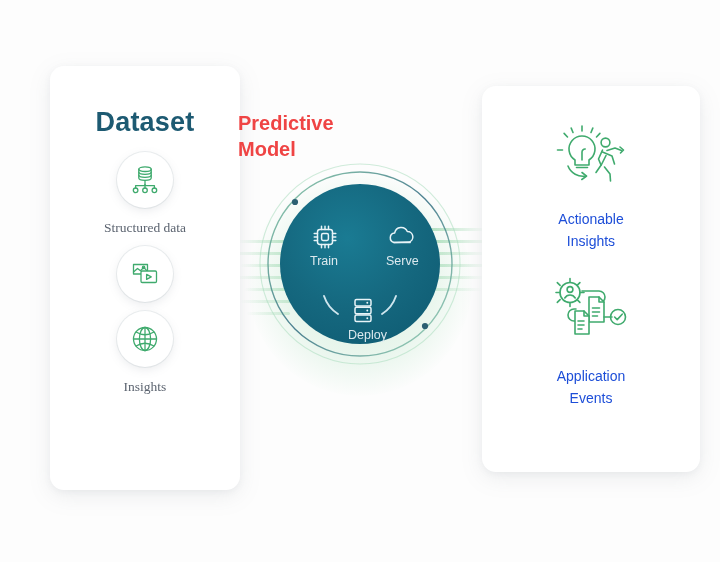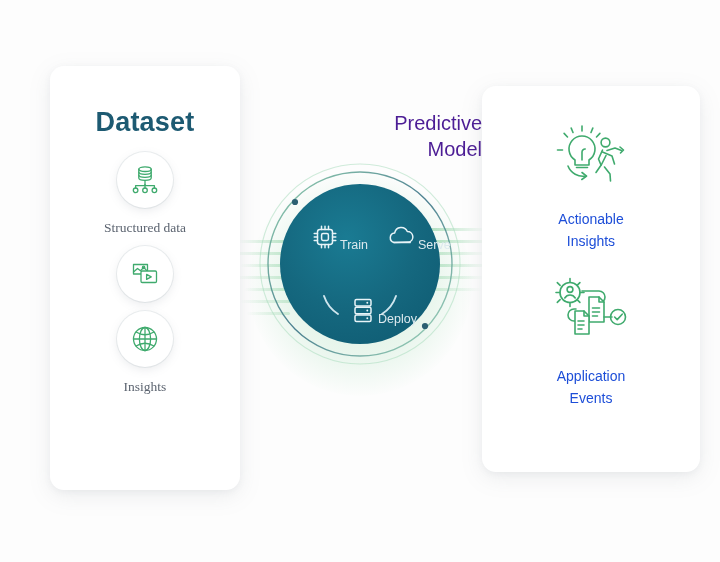--- a/index.html
+++ b/index.html
@@ -112,24 +112,24 @@
     left: 238px;
     top: 110px;
     width: 244px;
     height: 260px;
   }
   #hub-title {
     position: absolute;
     left: 0;
     top: 0;
     width: 244px;
-    text-align: right;
-    color: #4c1d95;
+    text-align: left;
+    color: #ef4444;
     font-size: 20px;
-    font-weight: normal;
+    font-weight: bold;
     line-height: 1.3;
   }
   #hub-glow {
     position: absolute;
     left: 10px;
     top: 62px;
     width: 224px;
     height: 224px;
     border-radius: 50%;
     background: radial-gradient(circle at 50% 50%, rgba(160,220,175,0.40) 0%, rgba(175,225,190,0.24) 48%, rgba(255,255,255,0) 72%);
@@ -139,22 +139,22 @@
     position: absolute;
     left: 0;
     top: 48px;
     width: 244px;
     height: 212px;
   }
 
   .hub-node {
     position: absolute;
     display: flex;
-    flex-direction: row;
-    align-items: flex-end;
+    flex-direction: column;
+    align-items: flex-start;
     color: #e6f2f5;
   }
   .hub-node-label {
     font-size: 12.5px;
     margin-top: 2px;
     color: #dce9ee;
   }
   #node-train { left: 72px; top: 112px; }
   #node-serve { left: 148px; top: 112px; }
   #node-deploy { left: 110px; top: 184px; }

